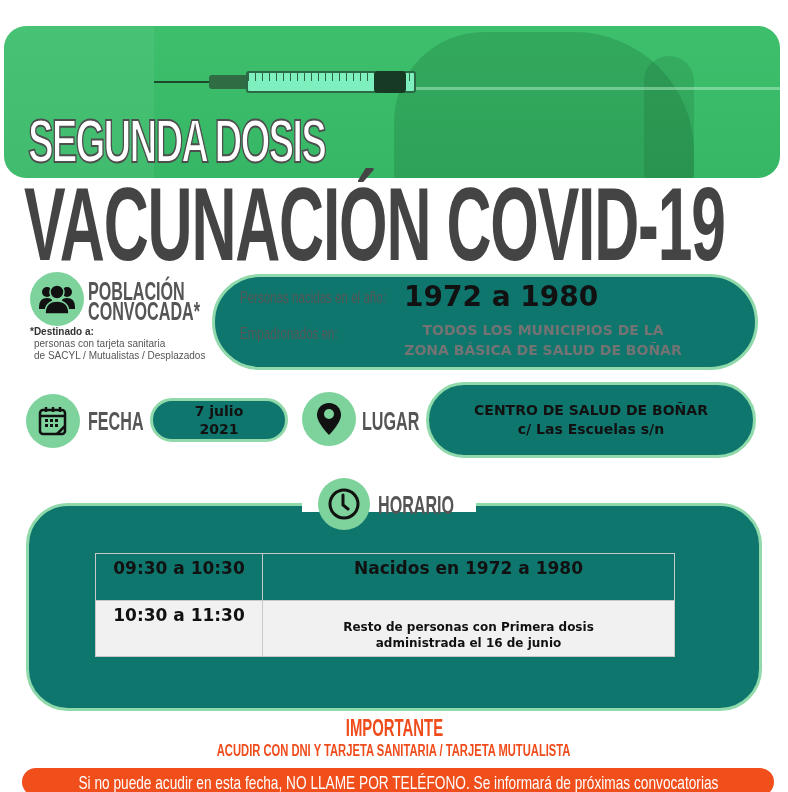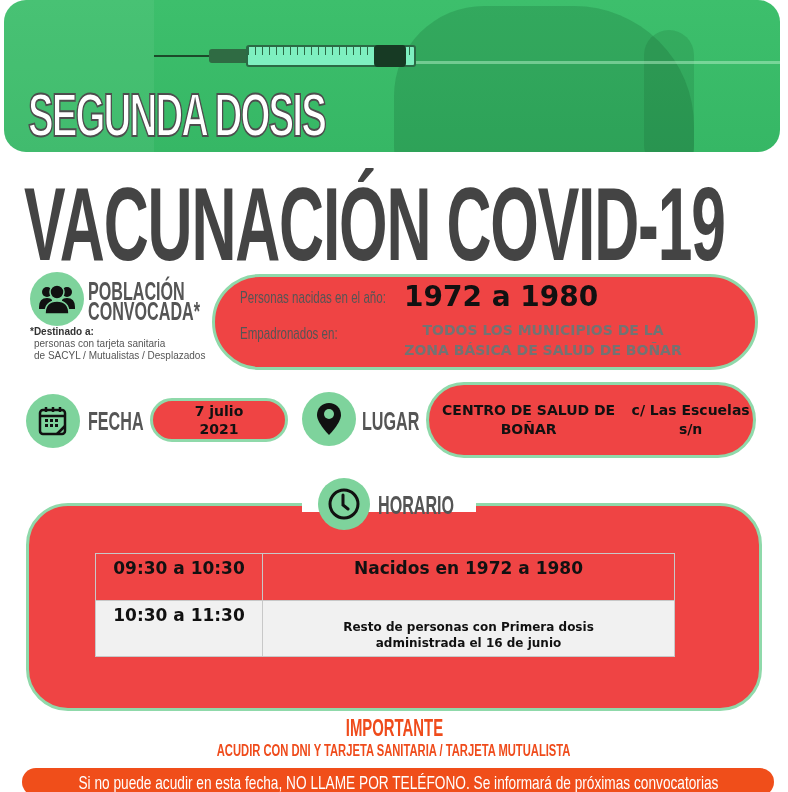--- a/index.html
+++ b/index.html
@@ -1,21 +1,21 @@
 <!DOCTYPE html>
 <html><head>
 <meta charset="utf-8">
 <style>
   * { box-sizing: border-box; margin: 0; padding: 0; }
   html, body { width: 788px; height: 792px; background: #ffffff; overflow: hidden; }
   body { position: relative; font-family: "Liberation Sans", sans-serif; color: #1a1a1a; }
 
   
   .hero {
-    position: absolute; left: 4px; top: 0; width: 776px; height: 152px;
+    position: absolute; left: 4px; top: 26px; width: 776px; height: 152px;
     border-radius: 22px; overflow: hidden;
     background: linear-gradient(180deg, #3dbf6c 0%, #36b765 100%);
   }
   .hero .wall { position: absolute; left: 0; top: 0; width: 150px; height: 152px; background: rgba(255,255,255,0.06); }
   .hero .glove {
     position: absolute; left: 390px; top: 6px; width: 300px; height: 200px;
     background: rgba(20,90,45,0.22); border-radius: 90px 120px 40px 60px;
   }
   .hero .thumb {
     position: absolute; left: 640px; top: 30px; width: 50px; height: 140px;
@@ -47,38 +47,38 @@
   
   .icon-circle {
     position: absolute; width: 54px; height: 54px; border-radius: 50%; background: #7ed39c;
     display: flex; align-items: center; justify-content: center;
   }
   .section-label {
     position: absolute; font-weight: bold; color: #555555; font-size: 26px; line-height: 1;
     transform: scaleX(0.62); transform-origin: left top; white-space: nowrap;
   }
 
-  .pill { position: absolute; border: 3px solid #8fd9aa; background: #ef4444; }
+  .pill { position: absolute; border: 3px solid #8fd9aa; background: #0f766e; }
 
   .poblacion-note { position: absolute; left: 30px; top: 326px; font-size: 10px; color: #555; line-height: 12px; }
   .poblacion-note .hd { font-weight: bold; color: #333; display: block; }
   .poblacion-note .ln { display: block; padding-left: 4px; }
 
   .pop-pill { left: 212px; top: 274px; width: 546px; height: 96px; border-radius: 48px; }
   .pop-label { position: absolute; font-size: 17px; color: #555; transform: scaleX(0.68); transform-origin: left top; white-space: nowrap; }
   .pop-years { position: absolute; left: 404px; top: 280px; font-family: "DejaVu Sans", sans-serif; font-weight: bold; font-size: 28px; color: #111; }
   .pop-munic { position: absolute; left: 366px; top: 320px; width: 354px; text-align: center;
     font-family: "DejaVu Sans", sans-serif; font-weight: bold; font-size: 14px; line-height: 20px; color: #737373; }
 
   .date-pill { left: 150px; top: 398px; width: 138px; height: 44px; border-radius: 22px;
     display: flex; align-items: center; justify-content: center; text-align: center; }
   .date-pill span { font-family: "DejaVu Sans", sans-serif; font-weight: bold; font-size: 14px; line-height: 18px; color: #111; display: block; }
 
   .lugar-pill { left: 426px; top: 382px; width: 330px; height: 76px; border-radius: 38px;
-    display: flex; align-items: center; justify-content: center; text-align: center; }
+    display: flex; flex-direction: column; align-items: center; justify-content: center; text-align: center; }
   .lugar-pill span { font-family: "DejaVu Sans", sans-serif; font-weight: bold; font-size: 14px; line-height: 19px; color: #111; display: block; }
 
   .horario-box { left: 26px; top: 503px; width: 736px; height: 208px; border-radius: 42px; }
   .horario-gap { position: absolute; left: 302px; top: 498px; width: 174px; height: 14px; background: #fff; }
 
   table.sched { position: absolute; left: 95px; top: 553px; width: 580px; border-collapse: collapse; }
   table.sched td { border: 1px solid #c8c8c8; font-family: "DejaVu Sans", sans-serif; font-weight: bold; color: #111; vertical-align: top; text-align: center; }
   table.sched td.time { width: 167px; font-size: 17px; padding-top: 4px; }
   table.sched tr.r1 td { height: 47px; }
   table.sched tr.r1 td.desc { font-size: 17px; padding-top: 4px; }

